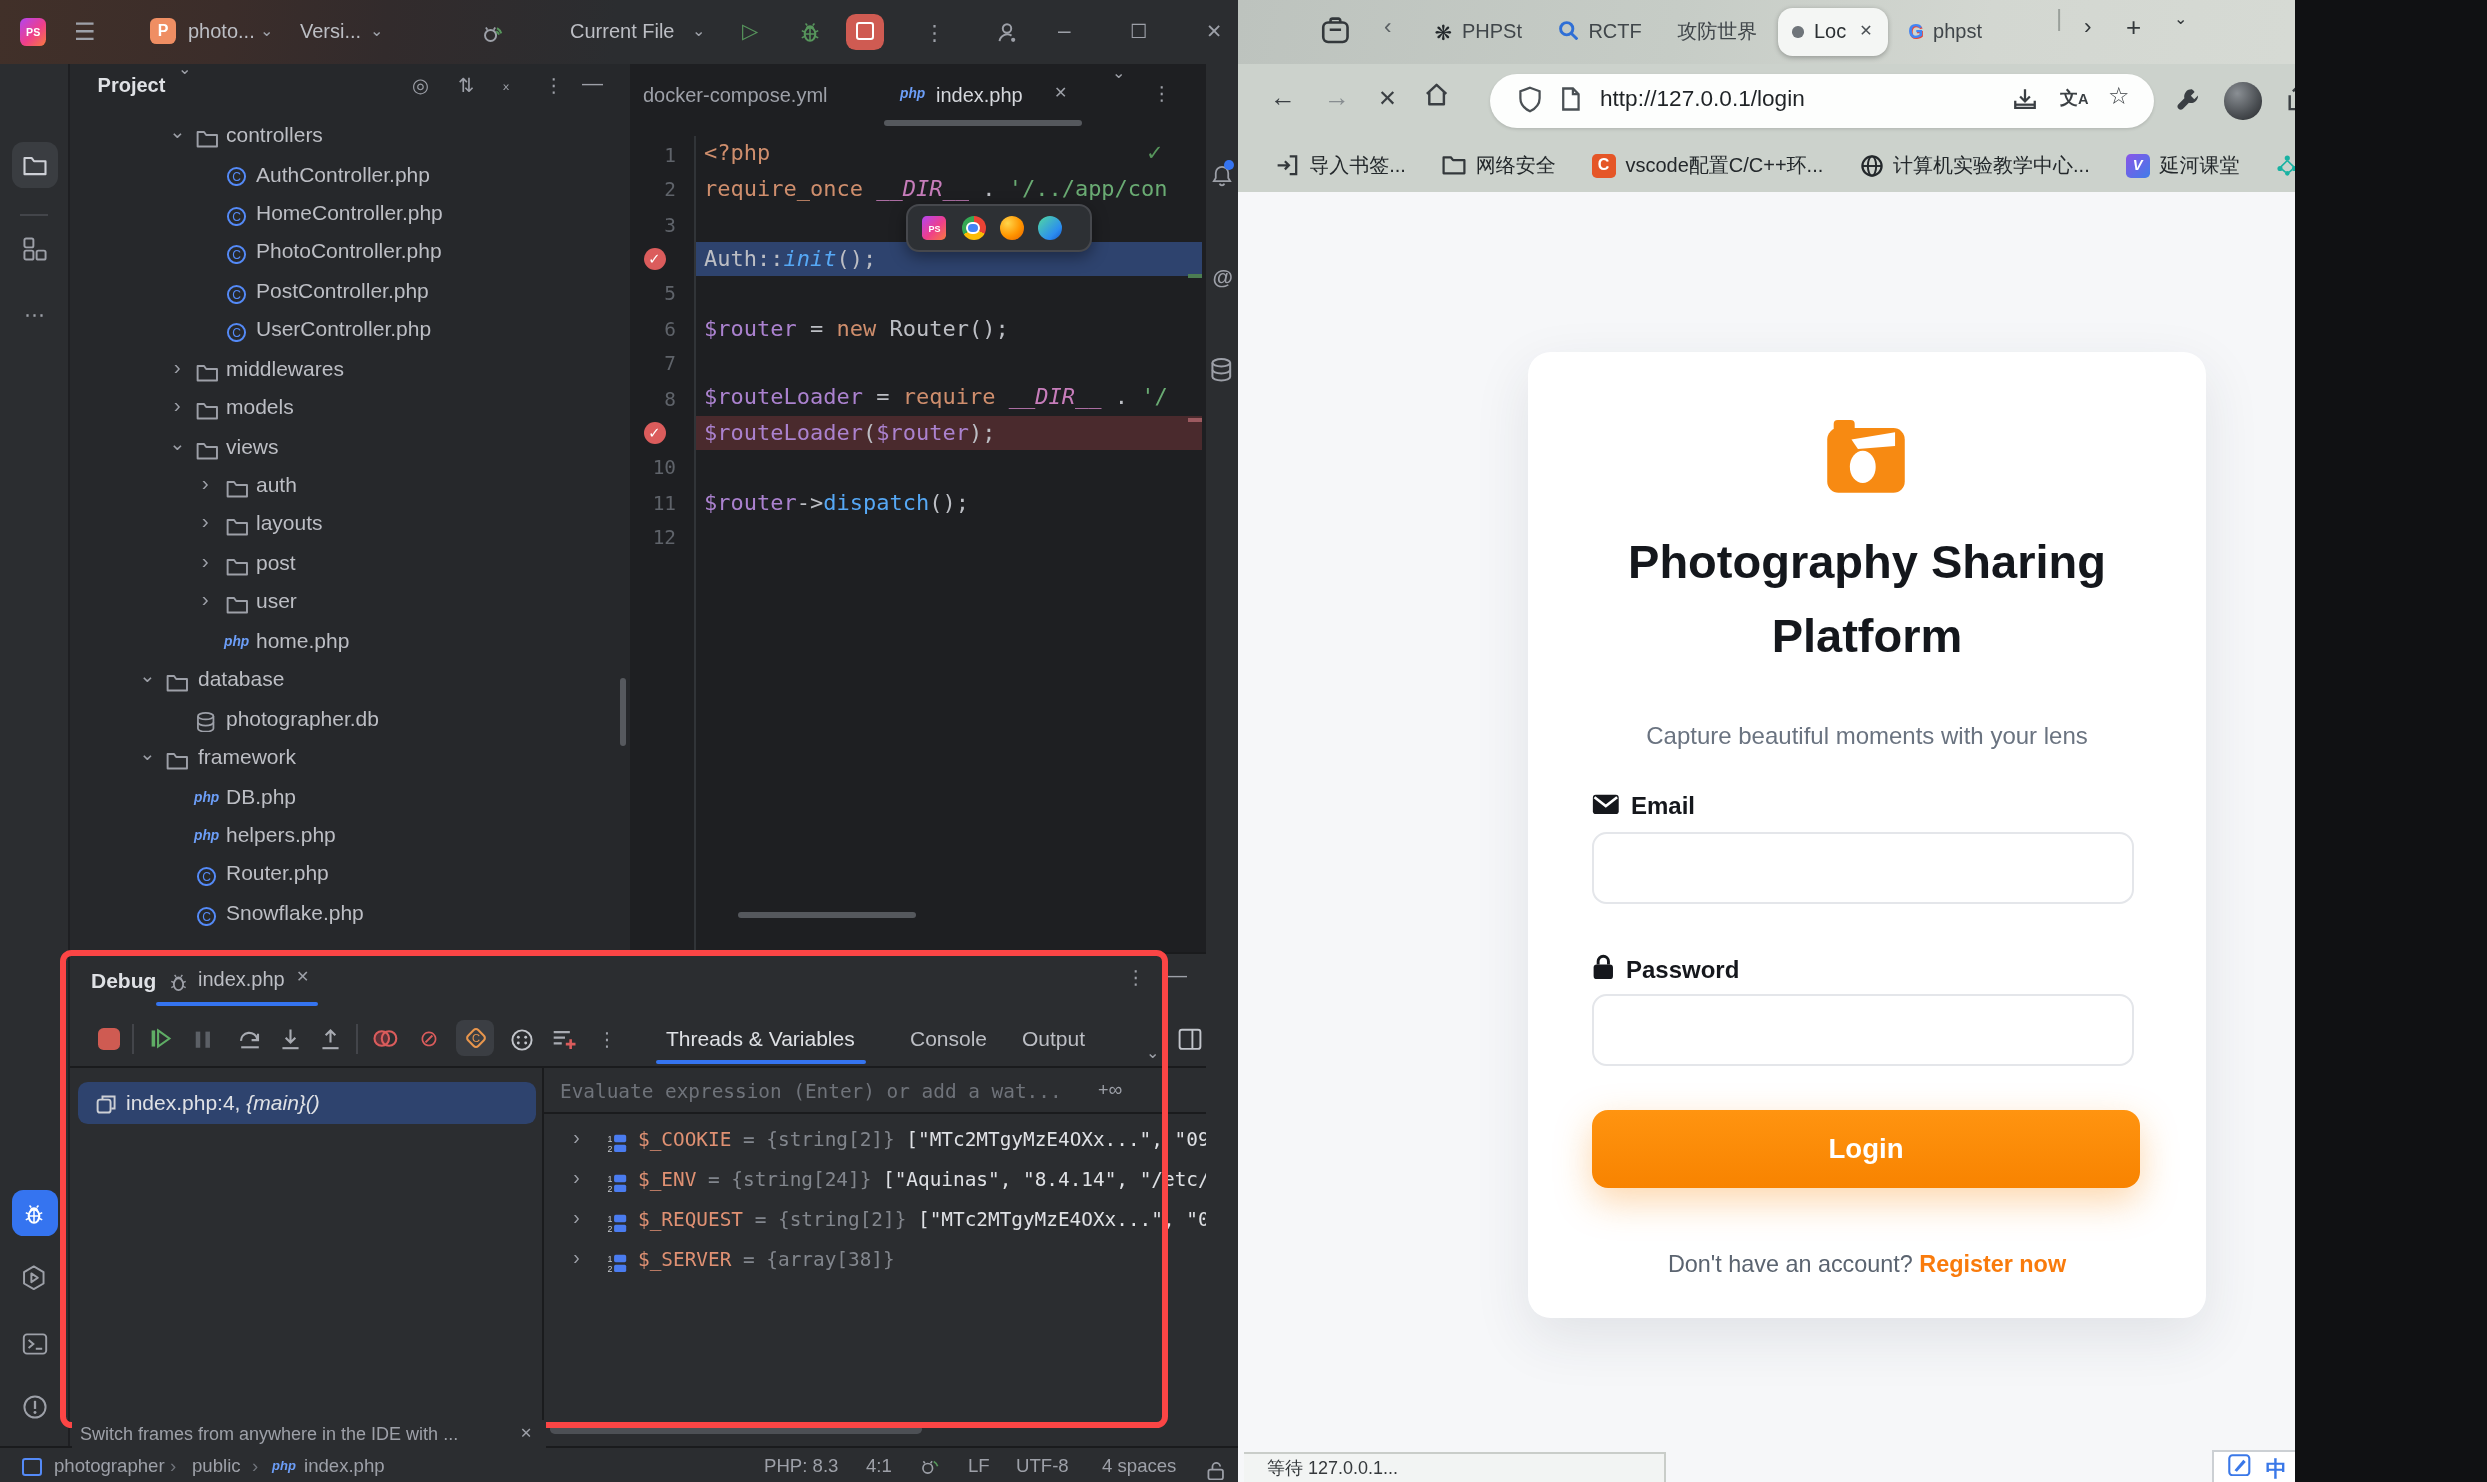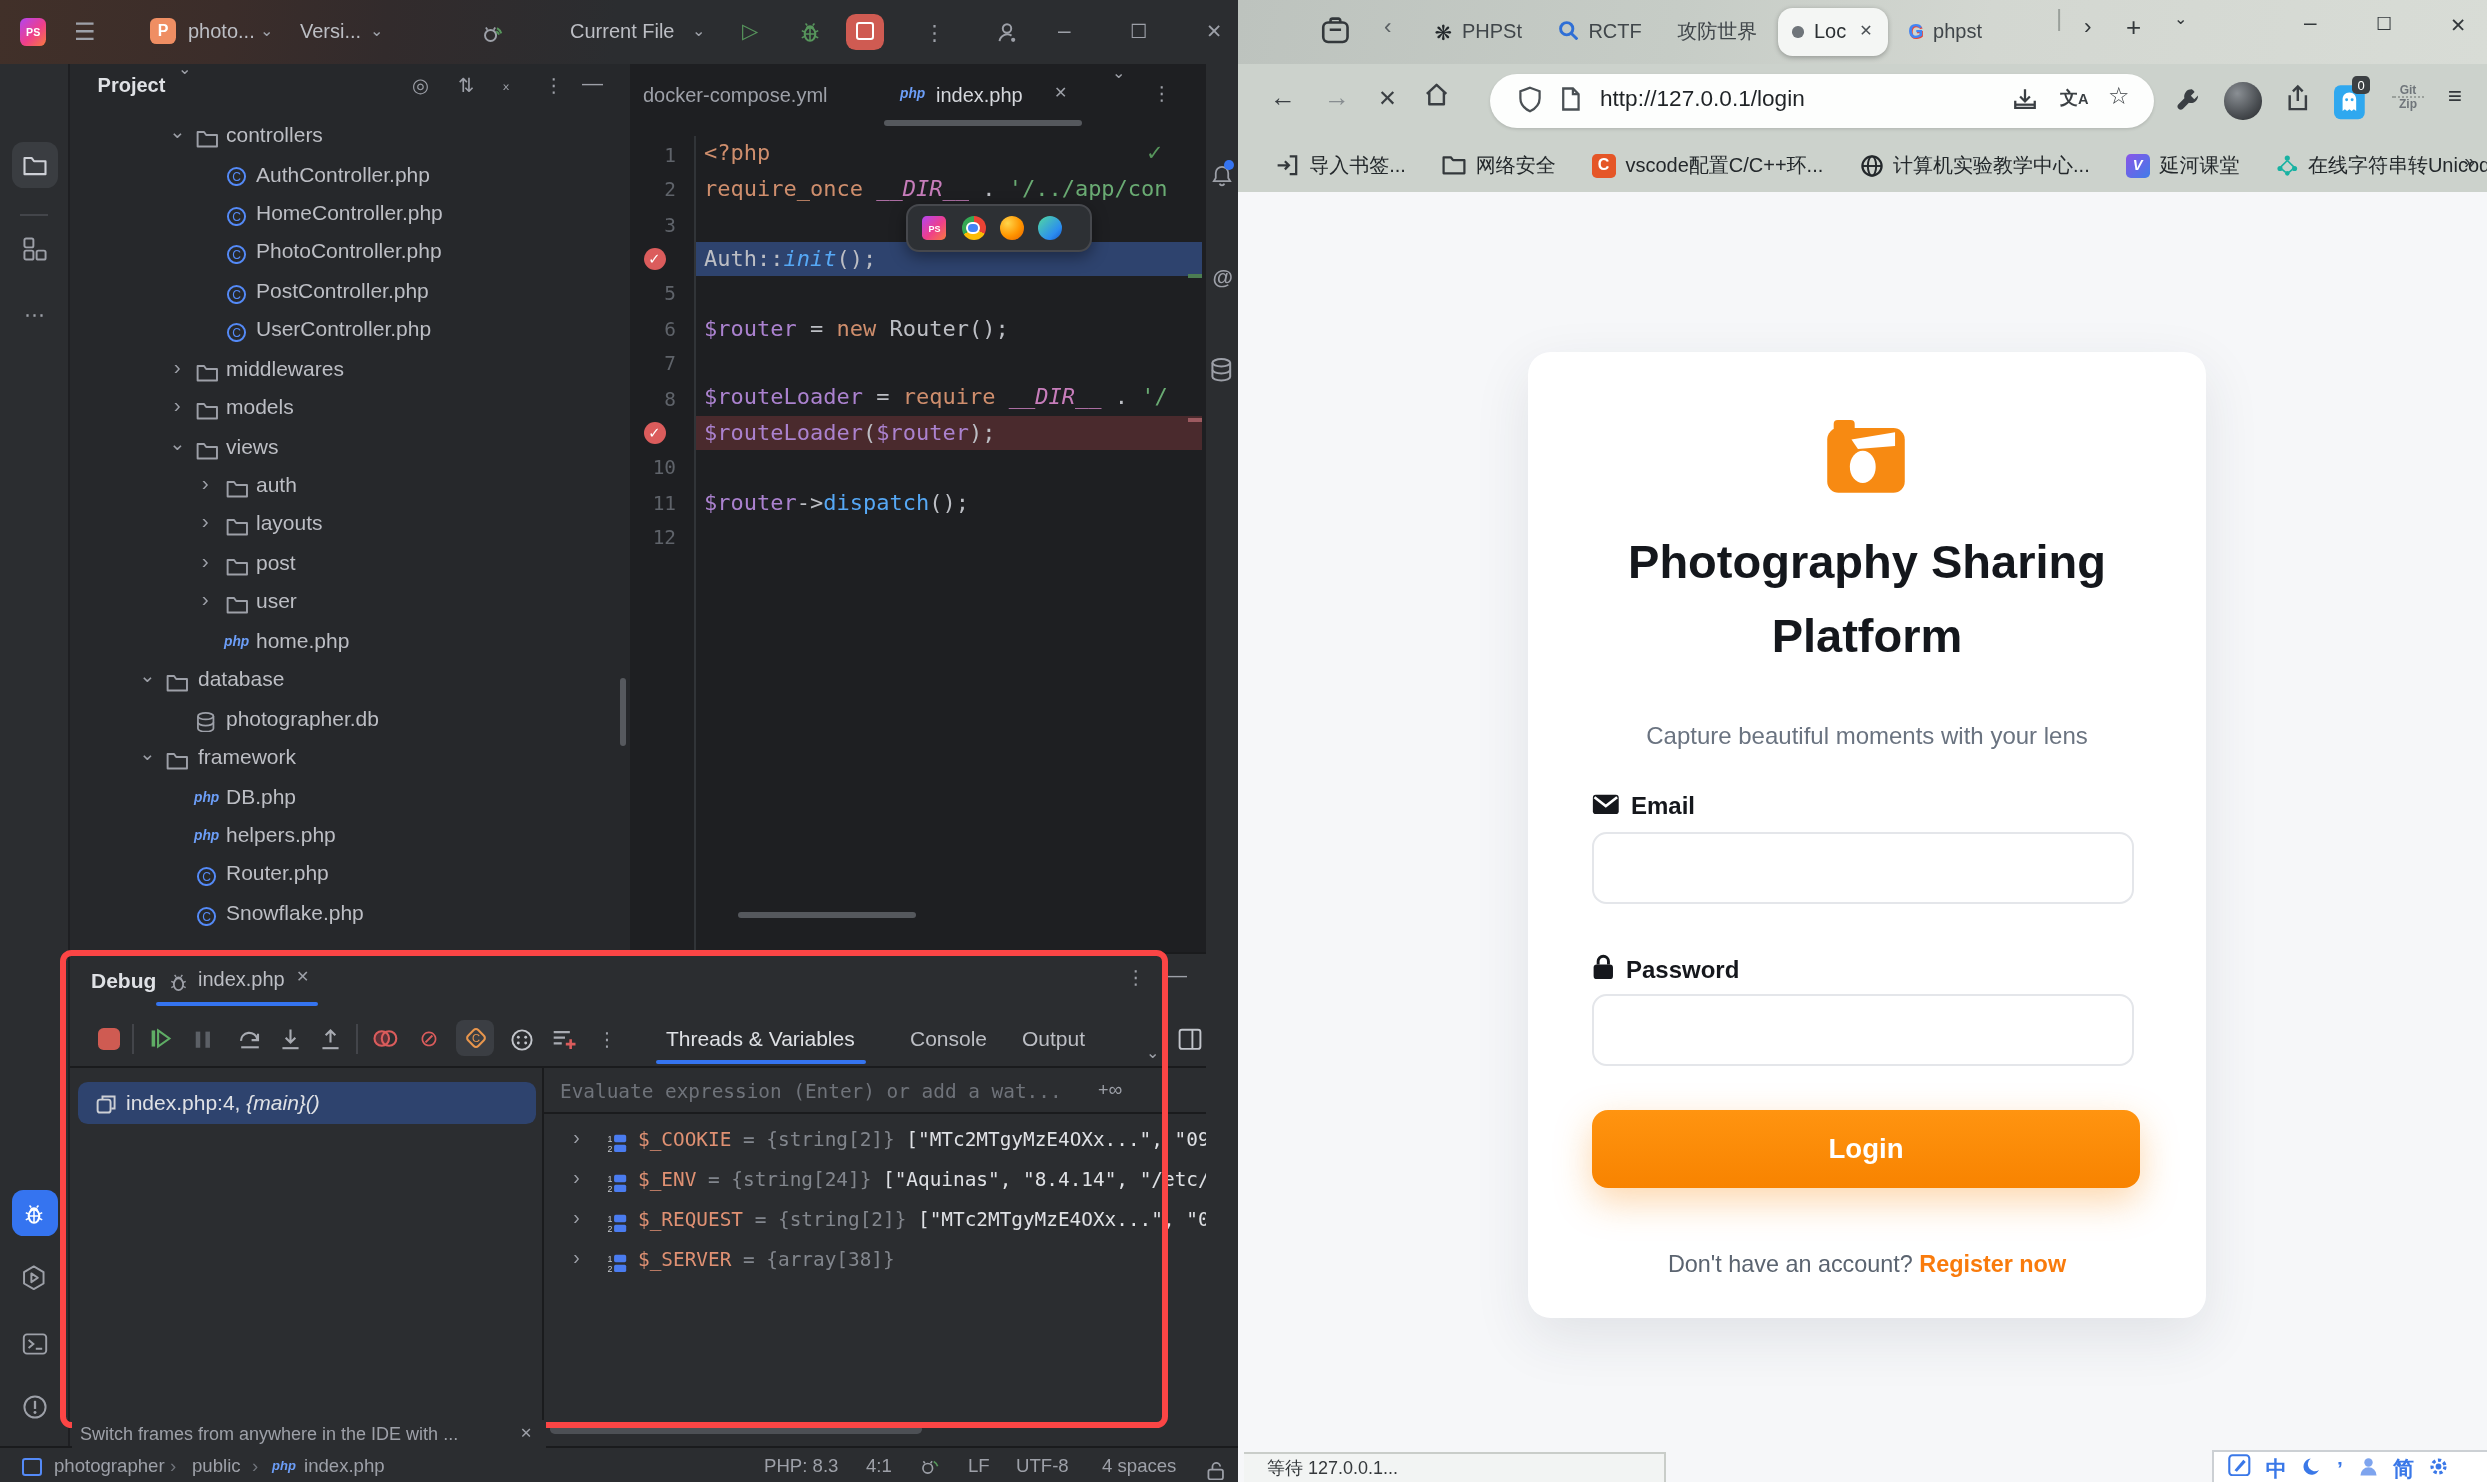--- a/index.html
+++ b/index.html
@@ -1,16 +1,16 @@
 <!DOCTYPE html>
 <html style="font-size:13px"><head>
 <meta charset="utf-8">
 <style>
   html,body{margin:0;padding:0;background:#101113;}
-  #viewport{width:2487px;height:1483px;overflow:hidden;position:relative;}
+  #viewport{width:2295px;height:1483px;overflow:hidden;position:relative;}
   #screen{width:1244px;height:741px;transform:scale(2);transform-origin:0 0;position:relative;
           font-family:"Liberation Sans",sans-serif;-webkit-font-smoothing:antialiased;}
   .abs{position:absolute;}
   
   #ide{position:absolute;left:0;top:0;width:619px;height:741px;background:#1e1f22;overflow:hidden;}
   #ide-titlebar{position:absolute;left:0;top:0;width:619px;height:32px;
     background:linear-gradient(95deg,#413029 0px,#3b2d2a 113px,#322b2c 194px,#2b2d30 308px,#2b2d30 100%);
     border-bottom:0.8px solid #1e1f22;}
   .tb-txt{color:#bcbec4;font-size:10px;line-height:32px;}
   .tb-chev{color:#9da0a8;font-size:8px;line-height:32px;}

